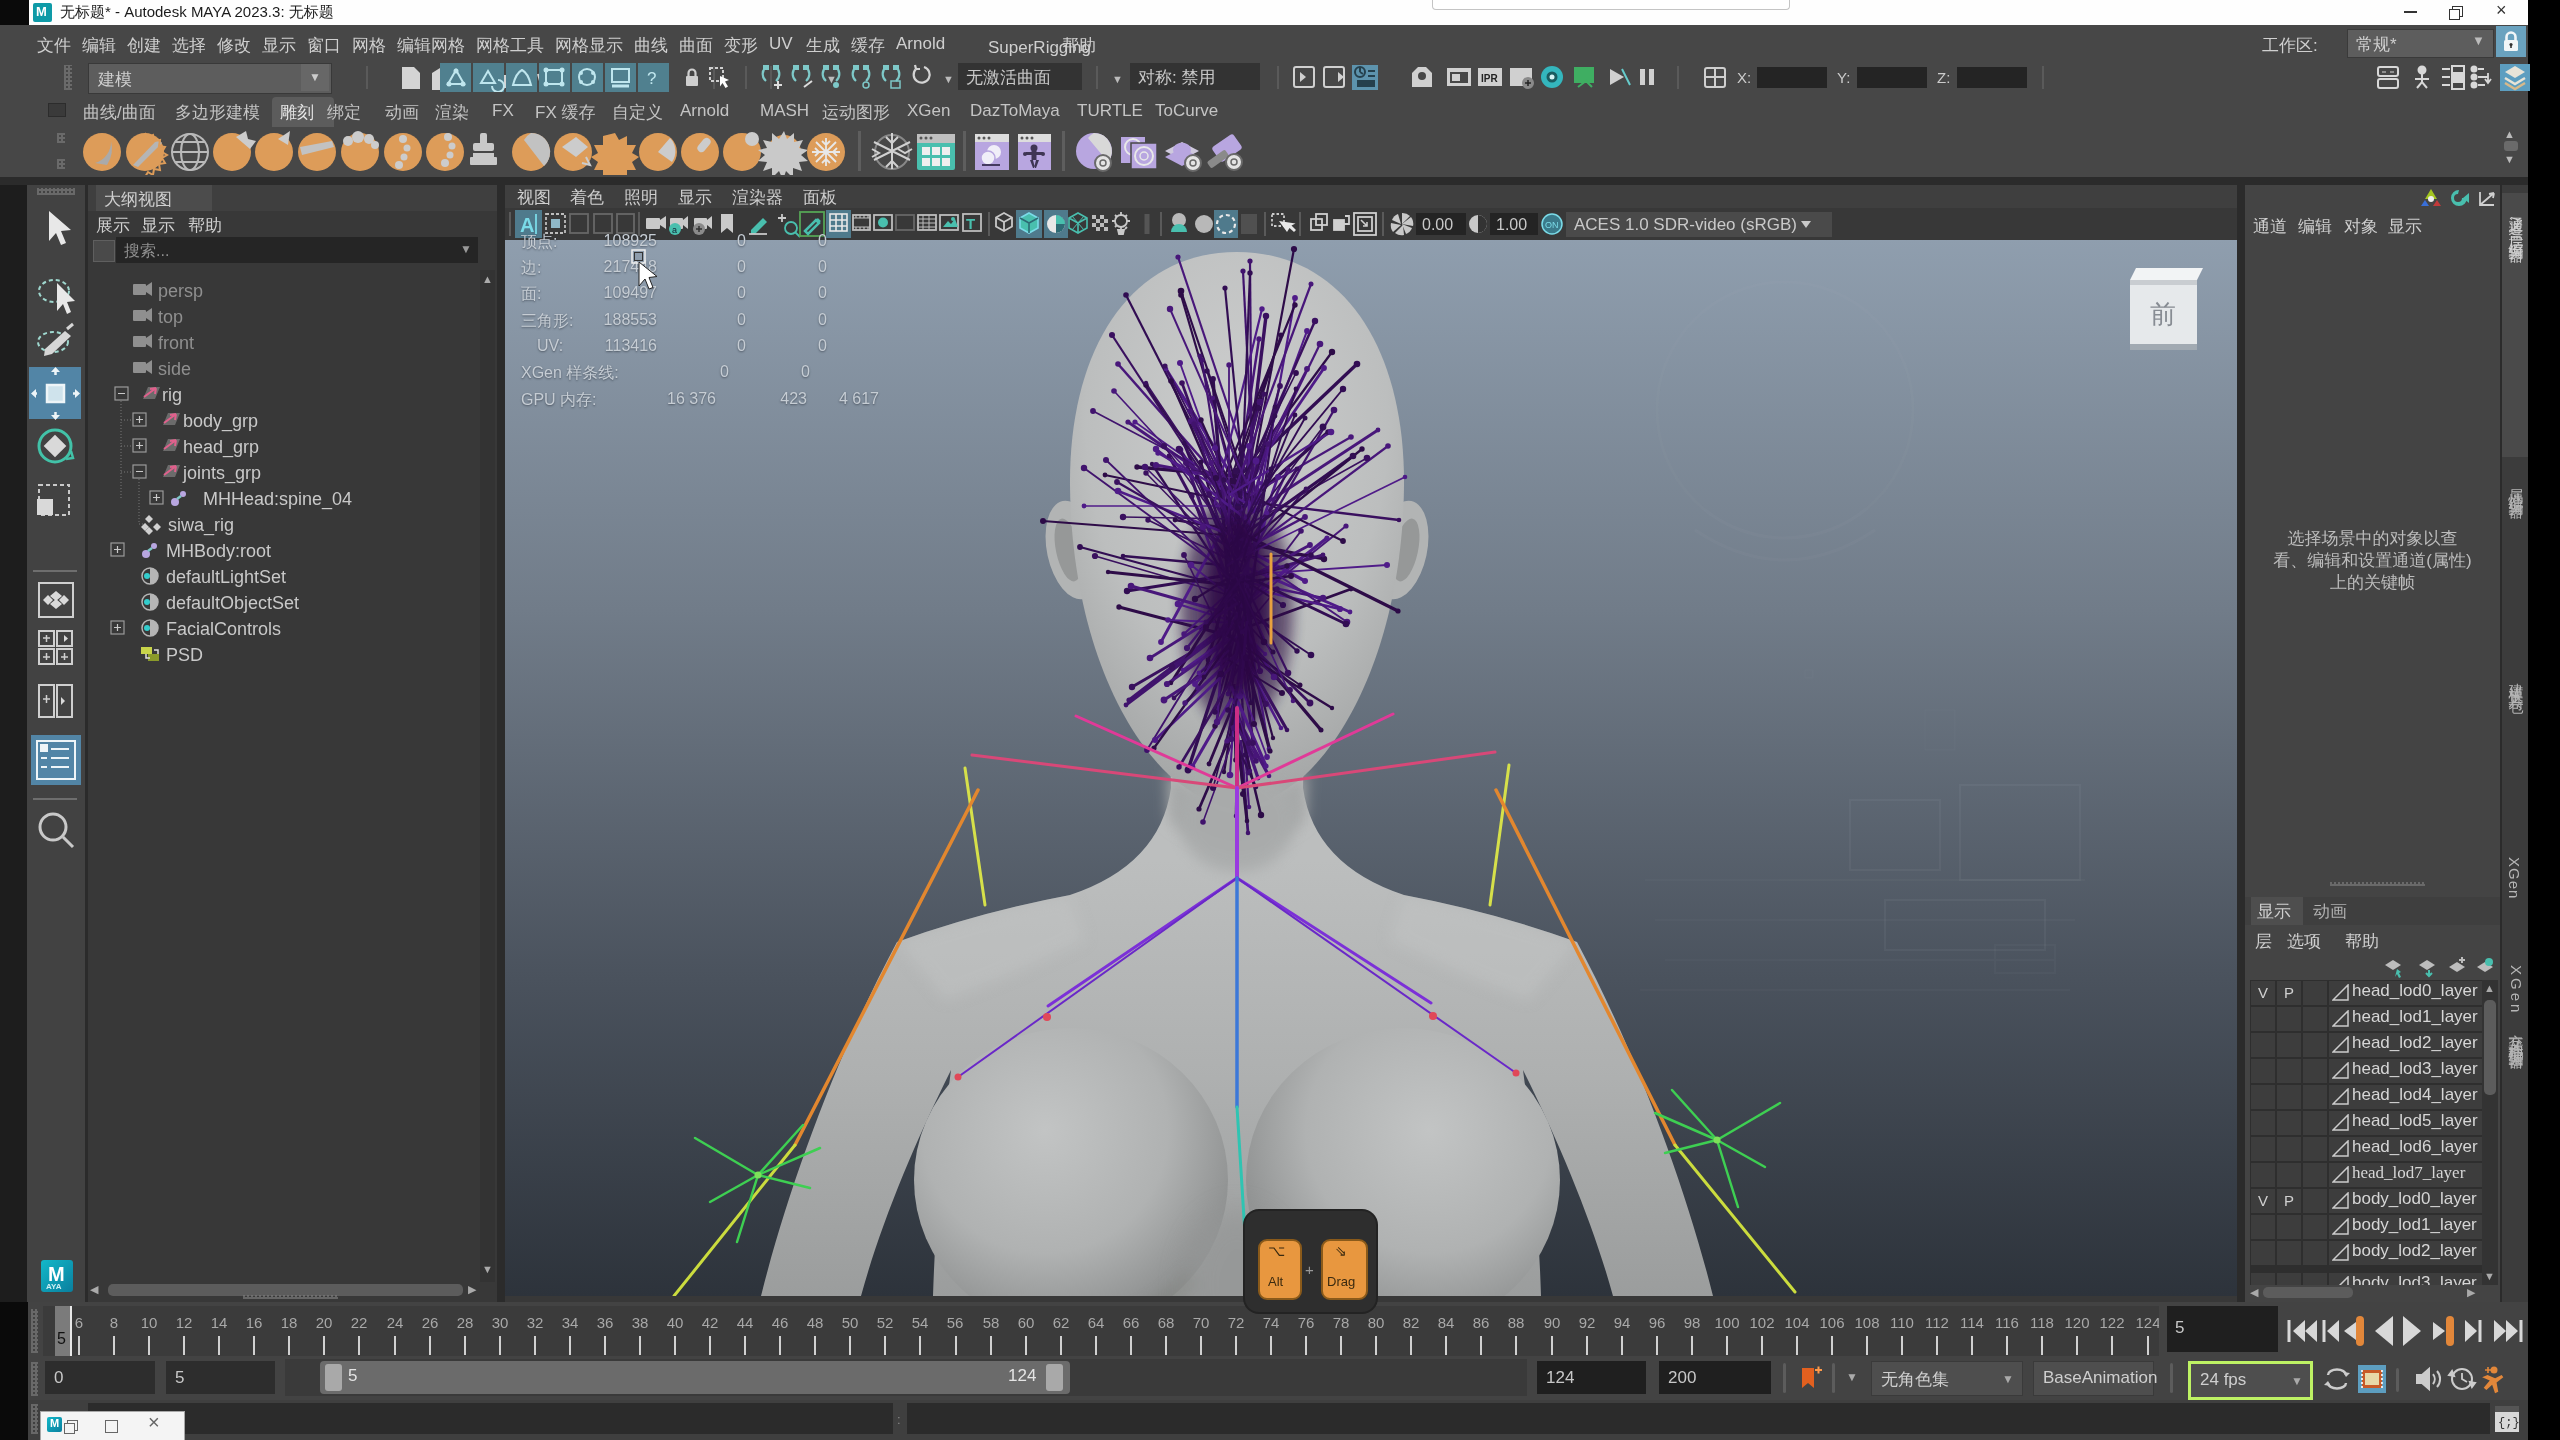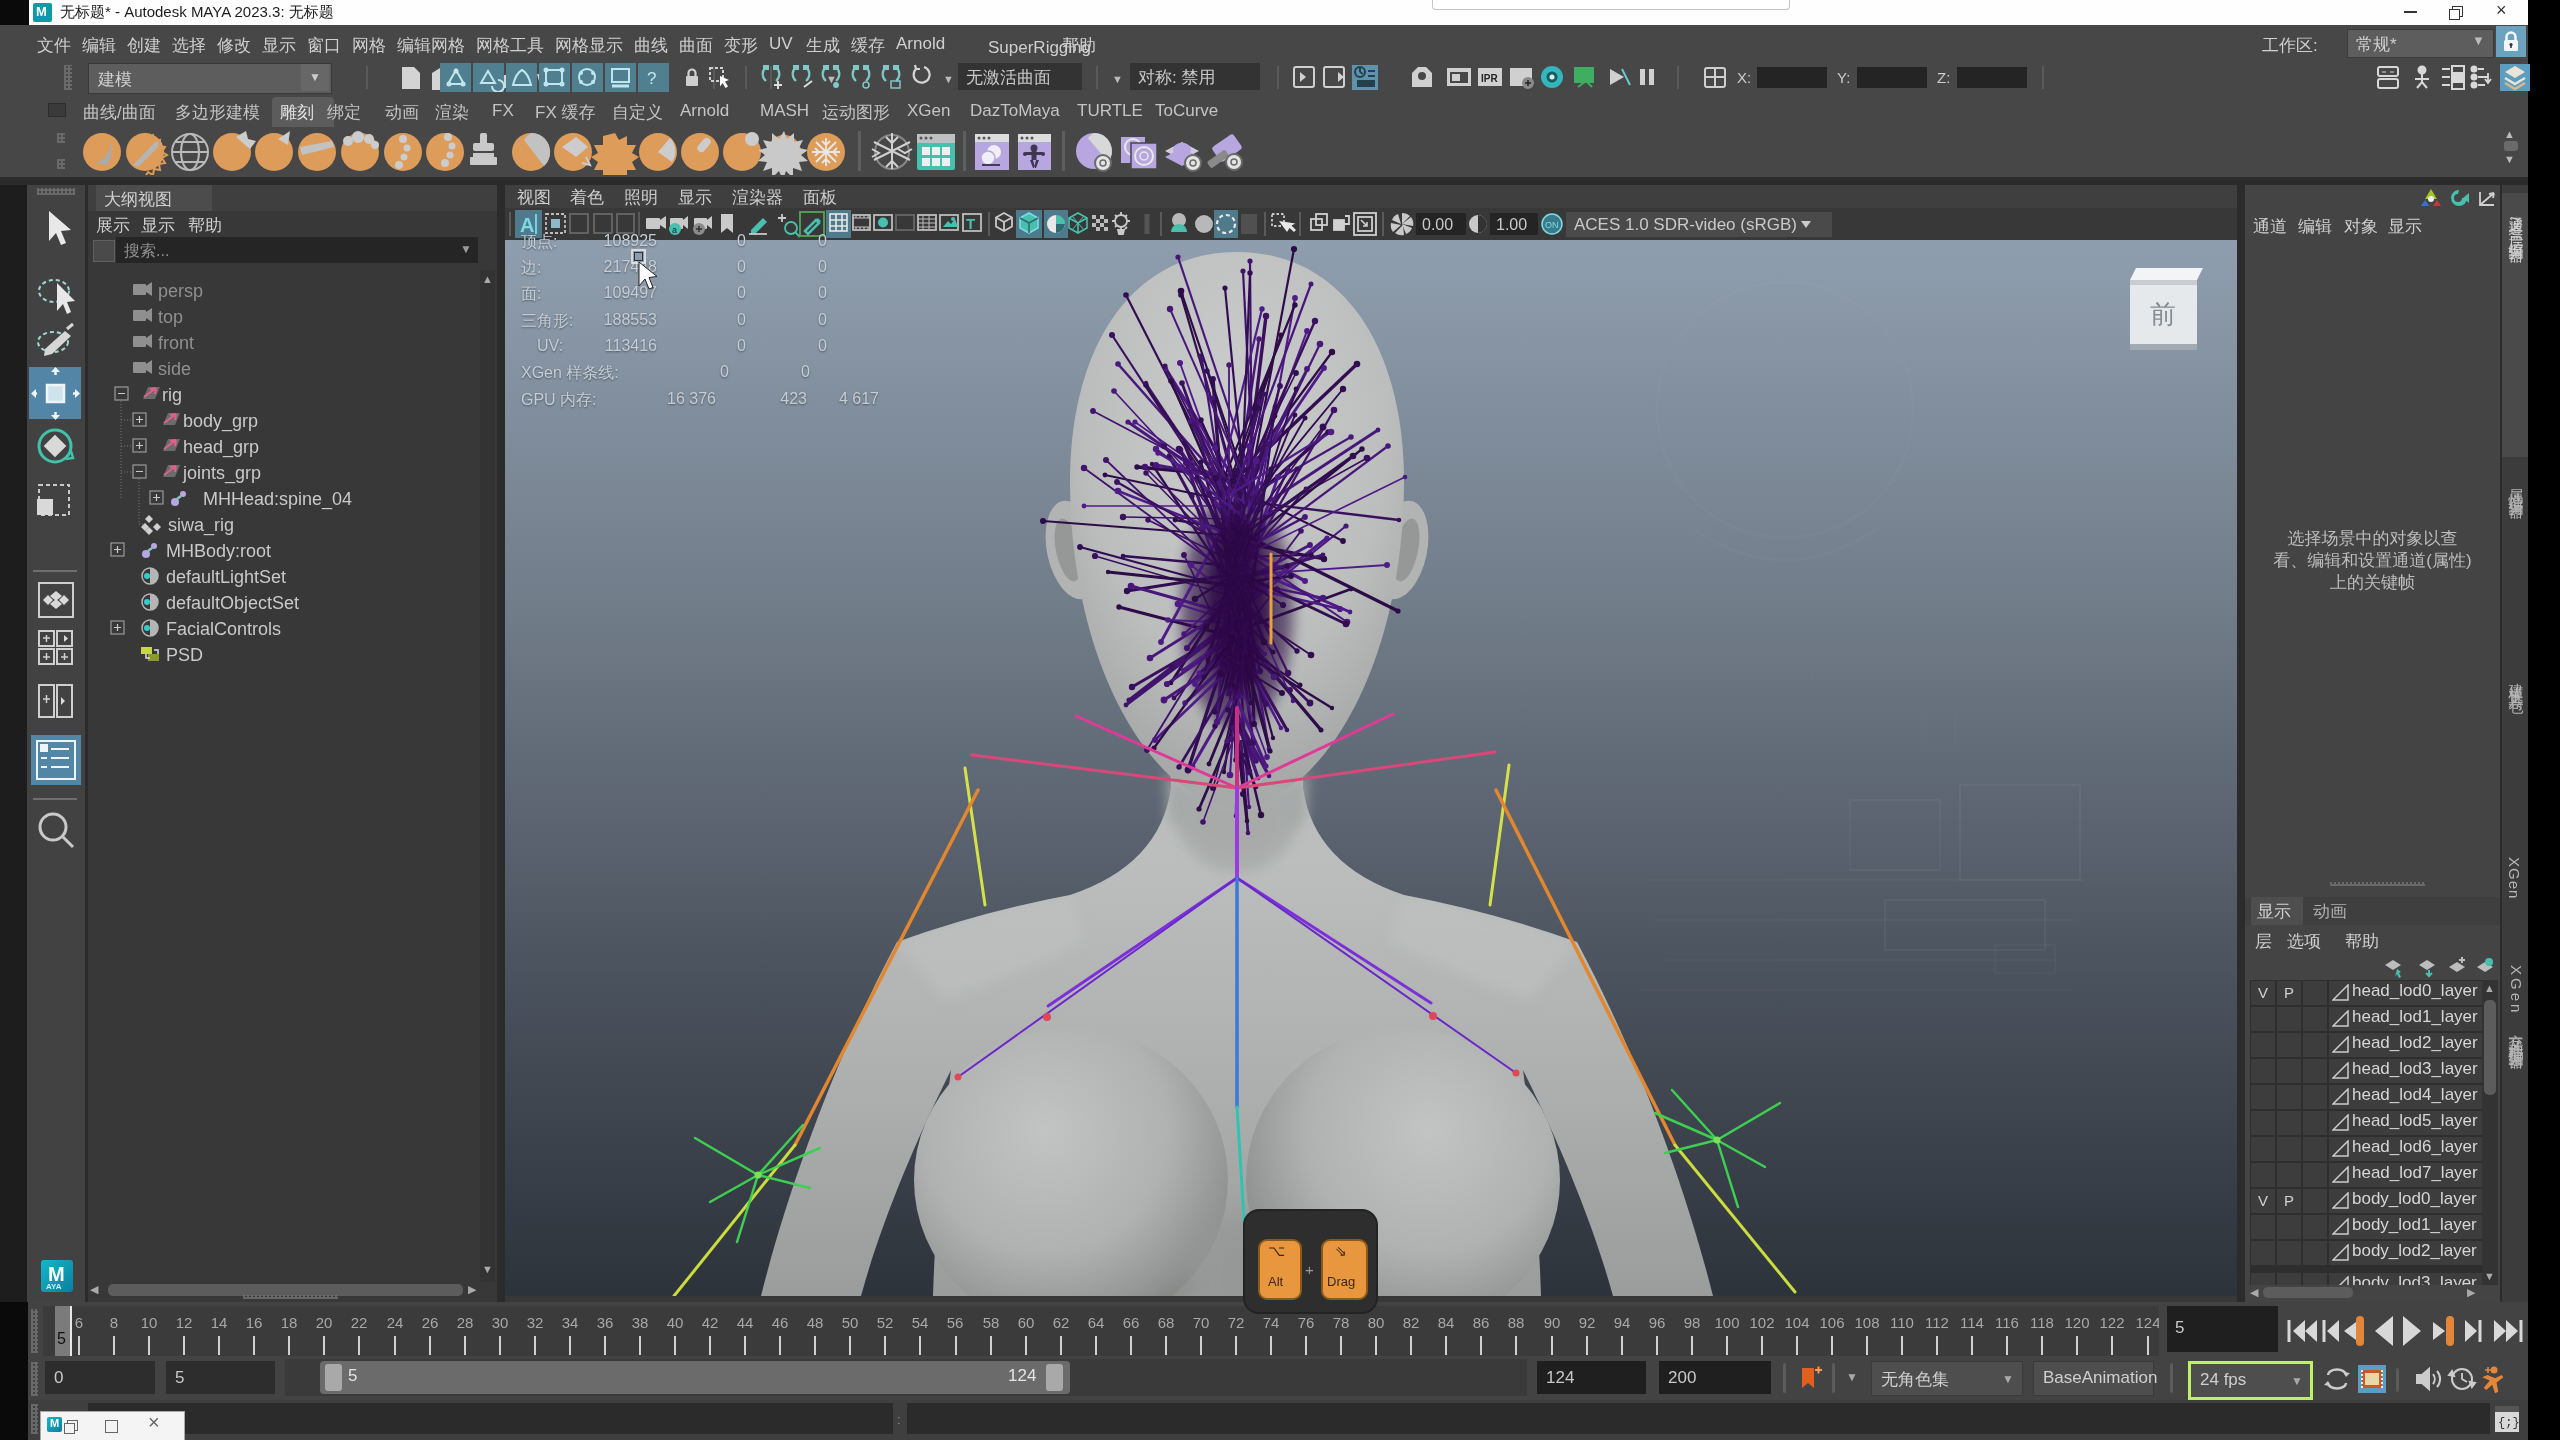--- a/index.html
+++ b/index.html
@@ -1547,21 +1547,21 @@
         <div class="ab" style="left:0;top:156px;width:232px;height:26px;">
           <div class="ab" style="left:0px;top:0;width:24px;height:24px;background:#3d3d3d;border:1px solid #2e2e2e;color:#d0d0d0;font-size:15px;text-align:center;line-height:24px;"></div>
           <div class="ab" style="left:26px;top:0;width:24px;height:24px;background:#3d3d3d;border:1px solid #2e2e2e;color:#d0d0d0;font-size:15px;text-align:center;line-height:24px;"></div>
           <div class="ab" style="left:52px;top:0;width:24px;height:24px;background:#3d3d3d;border:1px solid #2e2e2e;color:#d0d0d0;font-size:15px;text-align:center;line-height:24px;"></div>
           <div class="ab" style="left:78px;top:0;width:154px;height:24px;background:#3d3d3d;border:1px solid #2e2e2e;"></div>
           <svg class="ab" style="left:82px;top:4px;" width="17" height="17" viewBox="0 0 17 17">
             <path d="M1 16 L16 1 V16 Z" fill="none" stroke="#ccc" stroke-width="1.5"></path>
           </svg>
           <div class="ab" style="left:102px;top:1px;color:#d6d6d6;font-size:17px;white-space:nowrap;">head_lod6_layer</div>
         </div>
-        <div class="ab" style="left:0;top:182px;width:232px;height:26px;">
+        <div class="ab" style="left:0;top:182px;width:232px;height:26px;font-family:Liberation Serif, serif;">
           <div class="ab" style="left:0px;top:0;width:24px;height:24px;background:#3d3d3d;border:1px solid #2e2e2e;color:#d0d0d0;font-size:15px;text-align:center;line-height:24px;"></div>
           <div class="ab" style="left:26px;top:0;width:24px;height:24px;background:#3d3d3d;border:1px solid #2e2e2e;color:#d0d0d0;font-size:15px;text-align:center;line-height:24px;"></div>
           <div class="ab" style="left:52px;top:0;width:24px;height:24px;background:#3d3d3d;border:1px solid #2e2e2e;color:#d0d0d0;font-size:15px;text-align:center;line-height:24px;"></div>
           <div class="ab" style="left:78px;top:0;width:154px;height:24px;background:#3d3d3d;border:1px solid #2e2e2e;"></div>
           <svg class="ab" style="left:82px;top:4px;" width="17" height="17" viewBox="0 0 17 17">
             <path d="M1 16 L16 1 V16 Z" fill="none" stroke="#ccc" stroke-width="1.5"></path>
           </svg>
           <div class="ab" style="left:102px;top:1px;color:#d6d6d6;font-size:17px;white-space:nowrap;">head_lod7_layer</div>
         </div>
         <div class="ab" style="left:0;top:208px;width:232px;height:26px;">

